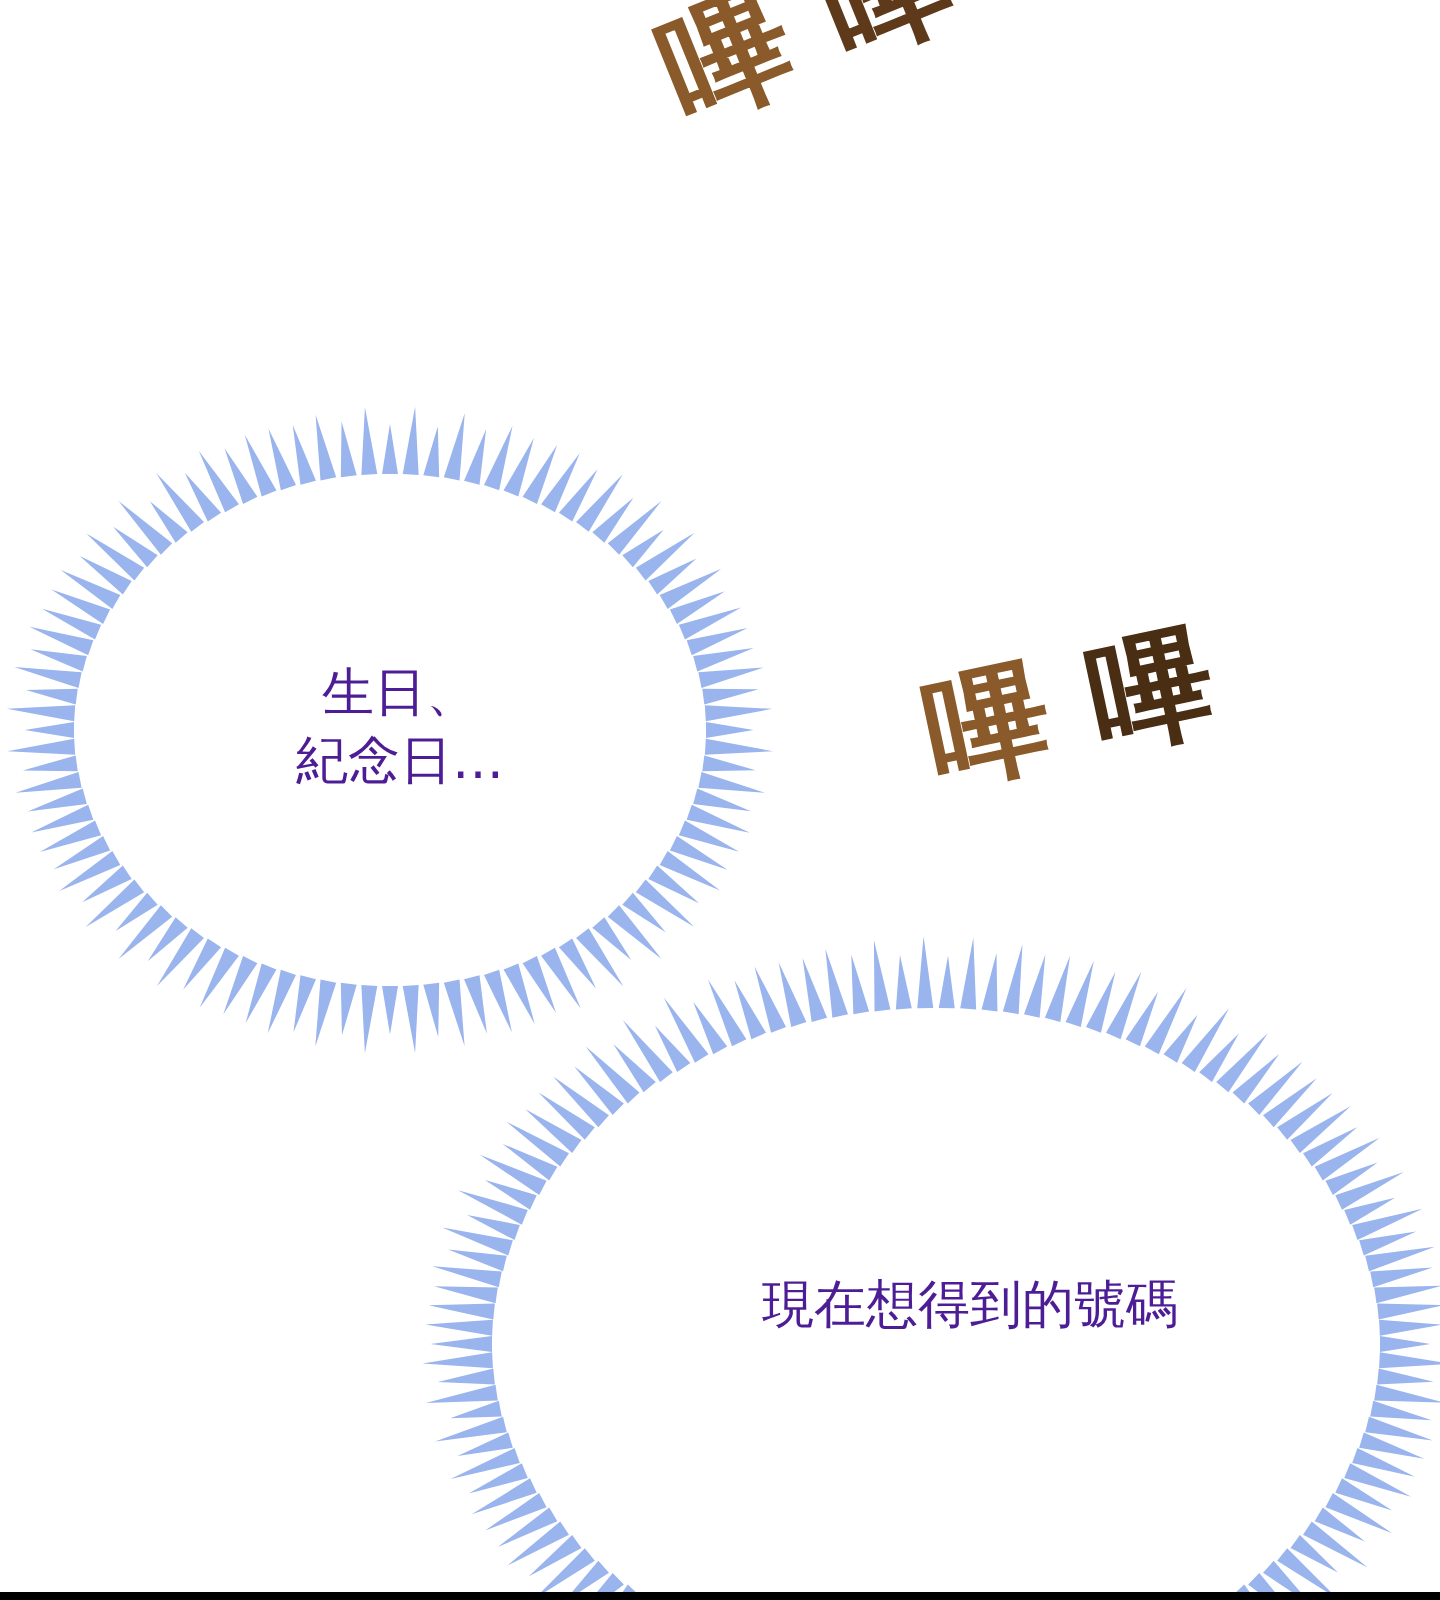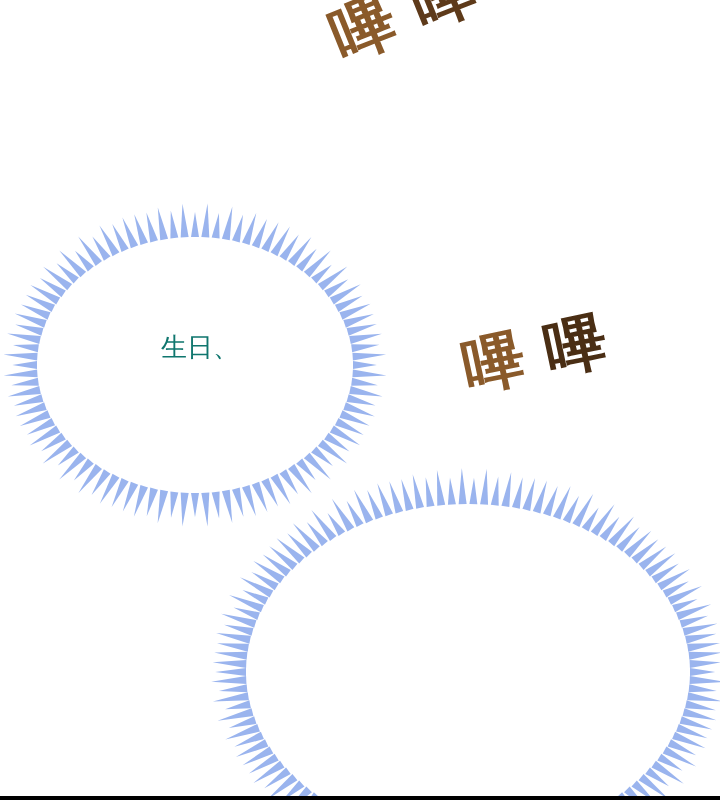--- a/index.html
+++ b/index.html
@@ -7,21 +7,21 @@
       width: 720px; height: 800px; overflow: hidden;
       background: #ffffff; position: relative;
       font-family: "DejaVu Sans", sans-serif;
     }
     .panel { position: absolute; left: 0; top: 0; width: 720px; height: 800px; }
     .sfx { position: absolute; font-weight: bold; white-space: nowrap; }
     .sfx span { display: inline-block; }
     .sfx1 { left: 318px; top: 0px; font-size: 64px; transform: rotate(-22deg); transform-origin: left top; }
     .sfx2 { left: 455px; top: 328px; font-size: 62px; transform: rotate(-12deg); transform-origin: left top; }
     .bubble-text {
-      position: absolute; color: #0f766e; font-size: 26px; line-height: 34px; text-align: center;
+      position: absolute; color: #4c1d95; font-size: 26px; line-height: 34px; text-align: center;
       font-family: "DejaVu Sans", sans-serif;
     }
     .bt1 { left: 120px; top: 330px; width: 160px; }
     .bt2 { left: 335px; top: 636px; width: 300px; }
     .floor { position: absolute; left: 0; top: 796px; width: 720px; height: 4px; background: #000; }
     svg { position: absolute; left: 0; top: 0; }
   </style>
 </head>
 <body>
 
@@ -261,19 +261,21 @@
     <span style="color:#1a1008">嗶</span>
   </div>
 
   <div class="sfx sfx2">
     <span style="color:#8a5a2a">嗶</span>
     <span style="color:#4a2e14">嗶</span>
   </div>
 
   <div class="bubble-text bt1">
     <div>生日、</div>
+    <div>紀念日…</div>
   </div>
 
   <div class="bubble-text bt2">
+    <div>現在想得到的號碼</div>
   </div>
 
   <div class="floor"></div>
 </div>
 
 </body></html>

